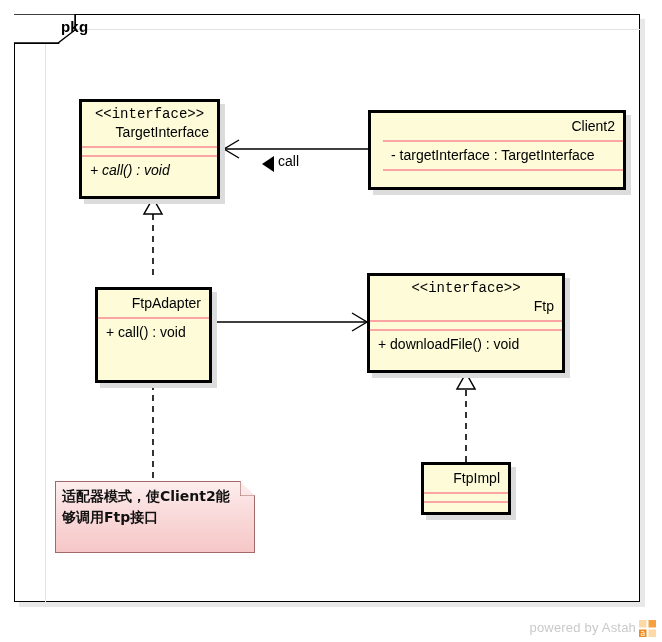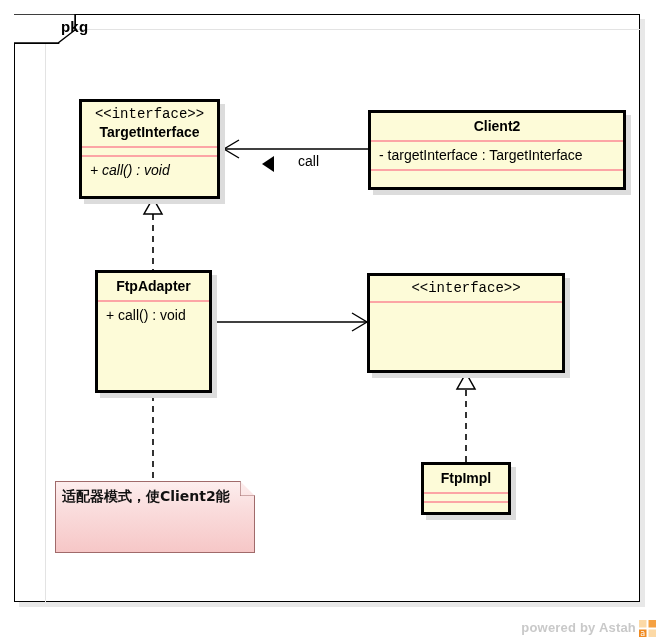--- a/index.html
+++ b/index.html
@@ -96,22 +96,23 @@
     padding-bottom: 4px;
   }
   .stereotype {
     font-size: 14px;
     font-weight: normal;
     line-height: 17px;
     font-family: Liberation Mono, monospace;
   }
   .classname {
     font-size: 14px;
-    font-weight: bold;
+    font-weight: normal;
     line-height: 19px;
+    text-align: right;
   }
   .comp-empty {
     height: 9px;
     padding: 0;
   }
   .member {
     line-height: 21px;
   }
   .italic { font-style: italic; }
 
@@ -159,37 +160,36 @@
     pointer-events: none;
   }
 
   
   #call-label {
     position: absolute;
     left: 278px;
     top: 153px;
     font-size: 14px;
     color: #000;
-    margin-left: 20px;
   }
 
   
   #watermark {
     position: absolute;
     left: 490px;
     top: 618px;
     width: 168px;
     height: 22px;
   }
   #watermark-text {
     position: absolute;
     right: 22px;
     top: 2px;
     font-size: 13px;
-    font-weight: bold;
+    font-weight: normal;
     color: #c9c9c9;
     letter-spacing: 0.2px;
   }
   #watermark-logo {
     position: absolute;
     right: 2px;
     top: 2px;
     width: 17px;
     height: 17px;
   }
@@ -240,60 +240,65 @@
   <div class="uml-compartment comp-header">
     <div class="stereotype">&lt;&lt;interface&gt;&gt;</div>
     <div class="classname">TargetInterface</div>
   </div>
   <div class="uml-compartment comp-empty"></div>
   <div class="uml-compartment">
     <div class="member italic">+ call() : void</div>
   </div>
 </div>
 
-<div class="uml-class" style="left:368px; top:110px; width:258px; height:80px;">
+<div class="uml-class" style="left:368px; top:110px; width:258px; height:80px;padding-left:12px;">
   <div class="uml-compartment comp-header">
     <div class="classname">Client2</div>
   </div>
   <div class="uml-compartment">
     <div class="member">- targetInterface : TargetInterface</div>
   </div>
   <div class="uml-compartment comp-empty"></div>
 </div>
 
-<div class="uml-class" style="left:95px; top:270px; width:117px; height:123px;">
+<div class="uml-class" style="left:95px; top:287px; width:117px; height:96px;">
   <div class="uml-compartment comp-header">
     <div class="classname">FtpAdapter</div>
   </div>
   <div class="uml-compartment">
     <div class="member">+ call() : void</div>
   </div>
 </div>
 
 <div class="uml-class" style="left:367px; top:273px; width:198px; height:100px;">
   <div class="uml-compartment comp-header">
     <div class="stereotype">&lt;&lt;interface&gt;&gt;</div>
-  </div>
-  <div class="uml-compartment comp-empty"></div>
+    <div class="classname">Ftp</div>
+  </div>
+  <div class="uml-compartment comp-empty"></div>
+  <div class="uml-compartment">
+    <div class="member">+ downloadFile() : void</div>
+  </div>
 </div>
 
 <div class="uml-class" style="left:421px; top:462px; width:90px; height:53px;">
   <div class="uml-compartment comp-header">
     <div class="classname">FtpImpl</div>
   </div>
   <div class="uml-compartment comp-empty"></div>
   <div class="uml-compartment comp-empty"></div>
 </div>
 
 <div id="note-box"></div>
 <svg id="note-fold" viewBox="0 0 15 15">
   <polyline points="0,0 0,15 15,15" fill="none" stroke="#a06a6a" stroke-width="1.2"></polyline>
 </svg>
 <div id="note-text">
   <div>适配器模式，使Client2能</div>
+  <div>够调用Ftp接口</div>
 </div>
 
 <div id="watermark">
   <div id="watermark-text">powered by Astah</div>
   <svg id="watermark-logo" viewBox="0 0 17 17">
     <rect x="0" y="0" width="7.5" height="7.5" fill="#fcd9a6"></rect>
     <rect x="9.5" y="0" width="7.5" height="7.5" fill="#f5a142"></rect>
     <rect x="0" y="9.5" width="7.5" height="7.5" fill="#ef8b22"></rect>
     <rect x="9.5" y="9.5" width="7.5" height="7.5" fill="#fcd9a6"></rect>
     <text x="1.2" y="16" font-family="DejaVu Sans, sans-serif" font-size="8" fill="#ffffff">a</text>

